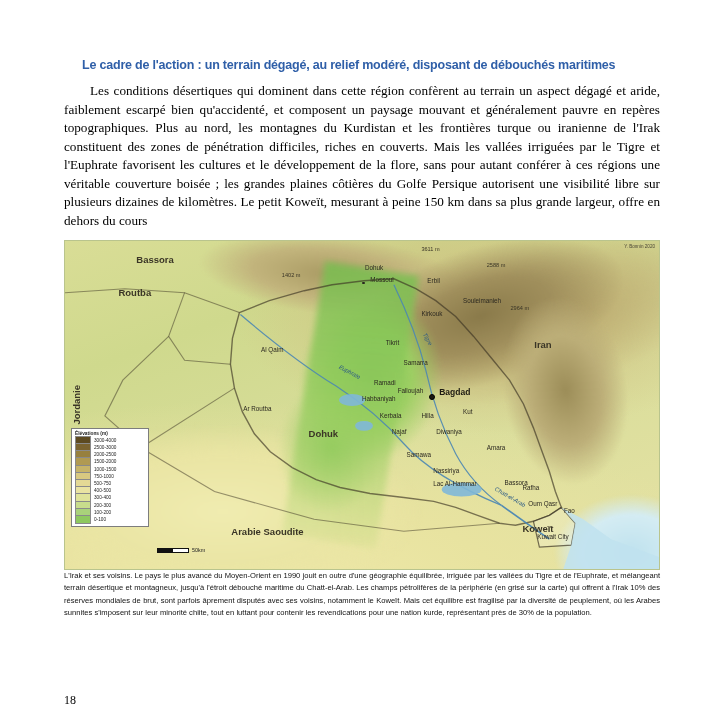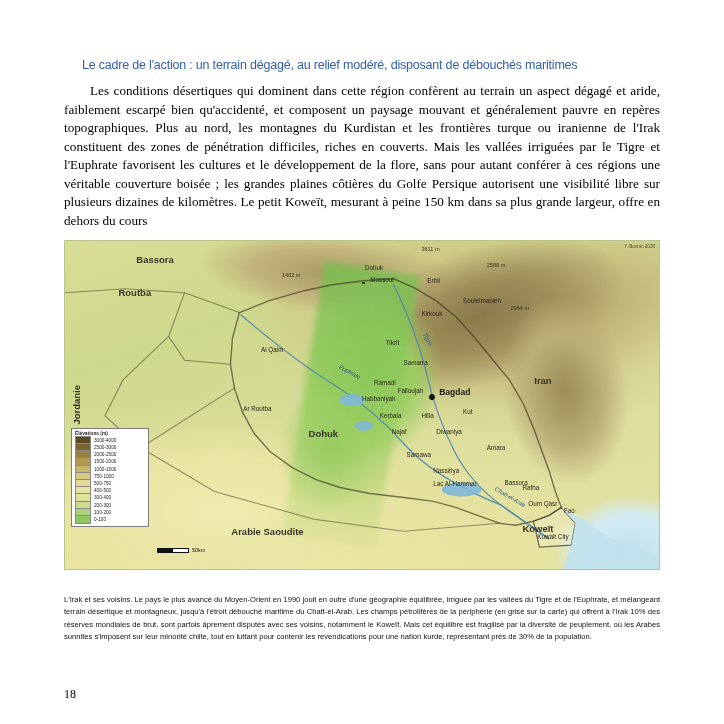--- a/index.html
+++ b/index.html
@@ -17,21 +17,21 @@
   .page {
     position: relative;
     width: 724px;
     height: 724px;
     box-sizing: border-box;
     padding: 56px 64px 0 64px;
   }
   .section-heading {
     color: #2f5fa8;
     font-family: "Liberation Sans", sans-serif;
-    font-weight: normal;
+    font-weight: bold;
     font-size: 12.5px;
     line-height: 1.45;
     letter-spacing: -0.2px;
     margin: 0 0 8px 0;
     padding-left: 18px;
   }
   .body-text {
     font-family: "Liberation Serif", serif;
     font-size: 13.2px;
     line-height: 1.40;
@@ -218,31 +218,31 @@
     gap: 3px;
   }
   .scalebar-bar {
     width: 30px; height: 3px;
     background: linear-gradient(to right,#111 0 50%, #fff 50% 100%);
     border: 0.5px solid #111;
   }
   
   .caption {
     width: 596px;
-    margin-top: 24px;
+    margin-top: 0;
     font-family: "Liberation Sans", sans-serif;
     font-size: 7.6px;
     line-height: 1.62;
     text-align: justify;
     color: #111;
   }
   .page-number {
     position: absolute;
     left: 64px;
-    bottom: 22px;
+    bottom: 16px;
     font-family: "Liberation Serif", serif;
     font-size: 12px;
     color: #000;
   }
 </style>
 </head>
 <body>
 
 <div class="page">
 
@@ -291,21 +291,21 @@
           <ellipse cx="288" cy="160" rx="13" ry="6" fill="#7fb8d8" opacity="0.9"></ellipse>
           <ellipse cx="300" cy="186" rx="9" ry="5" fill="#7fb8d8" opacity="0.9"></ellipse>
           <ellipse cx="398" cy="250" rx="20" ry="7" fill="#7fb8d8" opacity="0.9"></ellipse>
         </svg>
       </div>
 
       <span class="credit">Y. Bonnin 2020</span>
 
       <span class="map-label lbl-country" style="left:12%;top:4%;">Bassora</span>
       <span class="map-label lbl-country" style="left:9%;top:14%;">Routba</span>
-      <span class="map-label lbl-country" style="left:79%;top:30%;margin-top:36px;">Iran</span>
+      <span class="map-label lbl-country" style="left:79%;top:30%;">Iran</span>
       <span class="map-label lbl-country" style="left:41%;top:57%;">Dohuk</span>
       <span class="map-label lbl-country" style="left:1%;top:44%;writing-mode:vertical-rl;transform:rotate(180deg);">Jordanie</span>
       <span class="map-label lbl-country" style="left:28%;top:87%;text-align:right;">Arabie Saoudite</span>
       <span class="map-label lbl-country" style="left:77%;top:86%;">Koweït</span>
 
       <span class="dot dot-capital" style="left:61.2%;top:46.6%;"></span>
       <span class="map-label lbl-capital" style="left:63%;top:44.6%;">Bagdad</span>
 
       <span class="dot" style="left:50%;top:12.4%;"></span>
       <span class="map-label lbl-city" style="left:51.4%;top:10.6%;">Mossoul</span>

